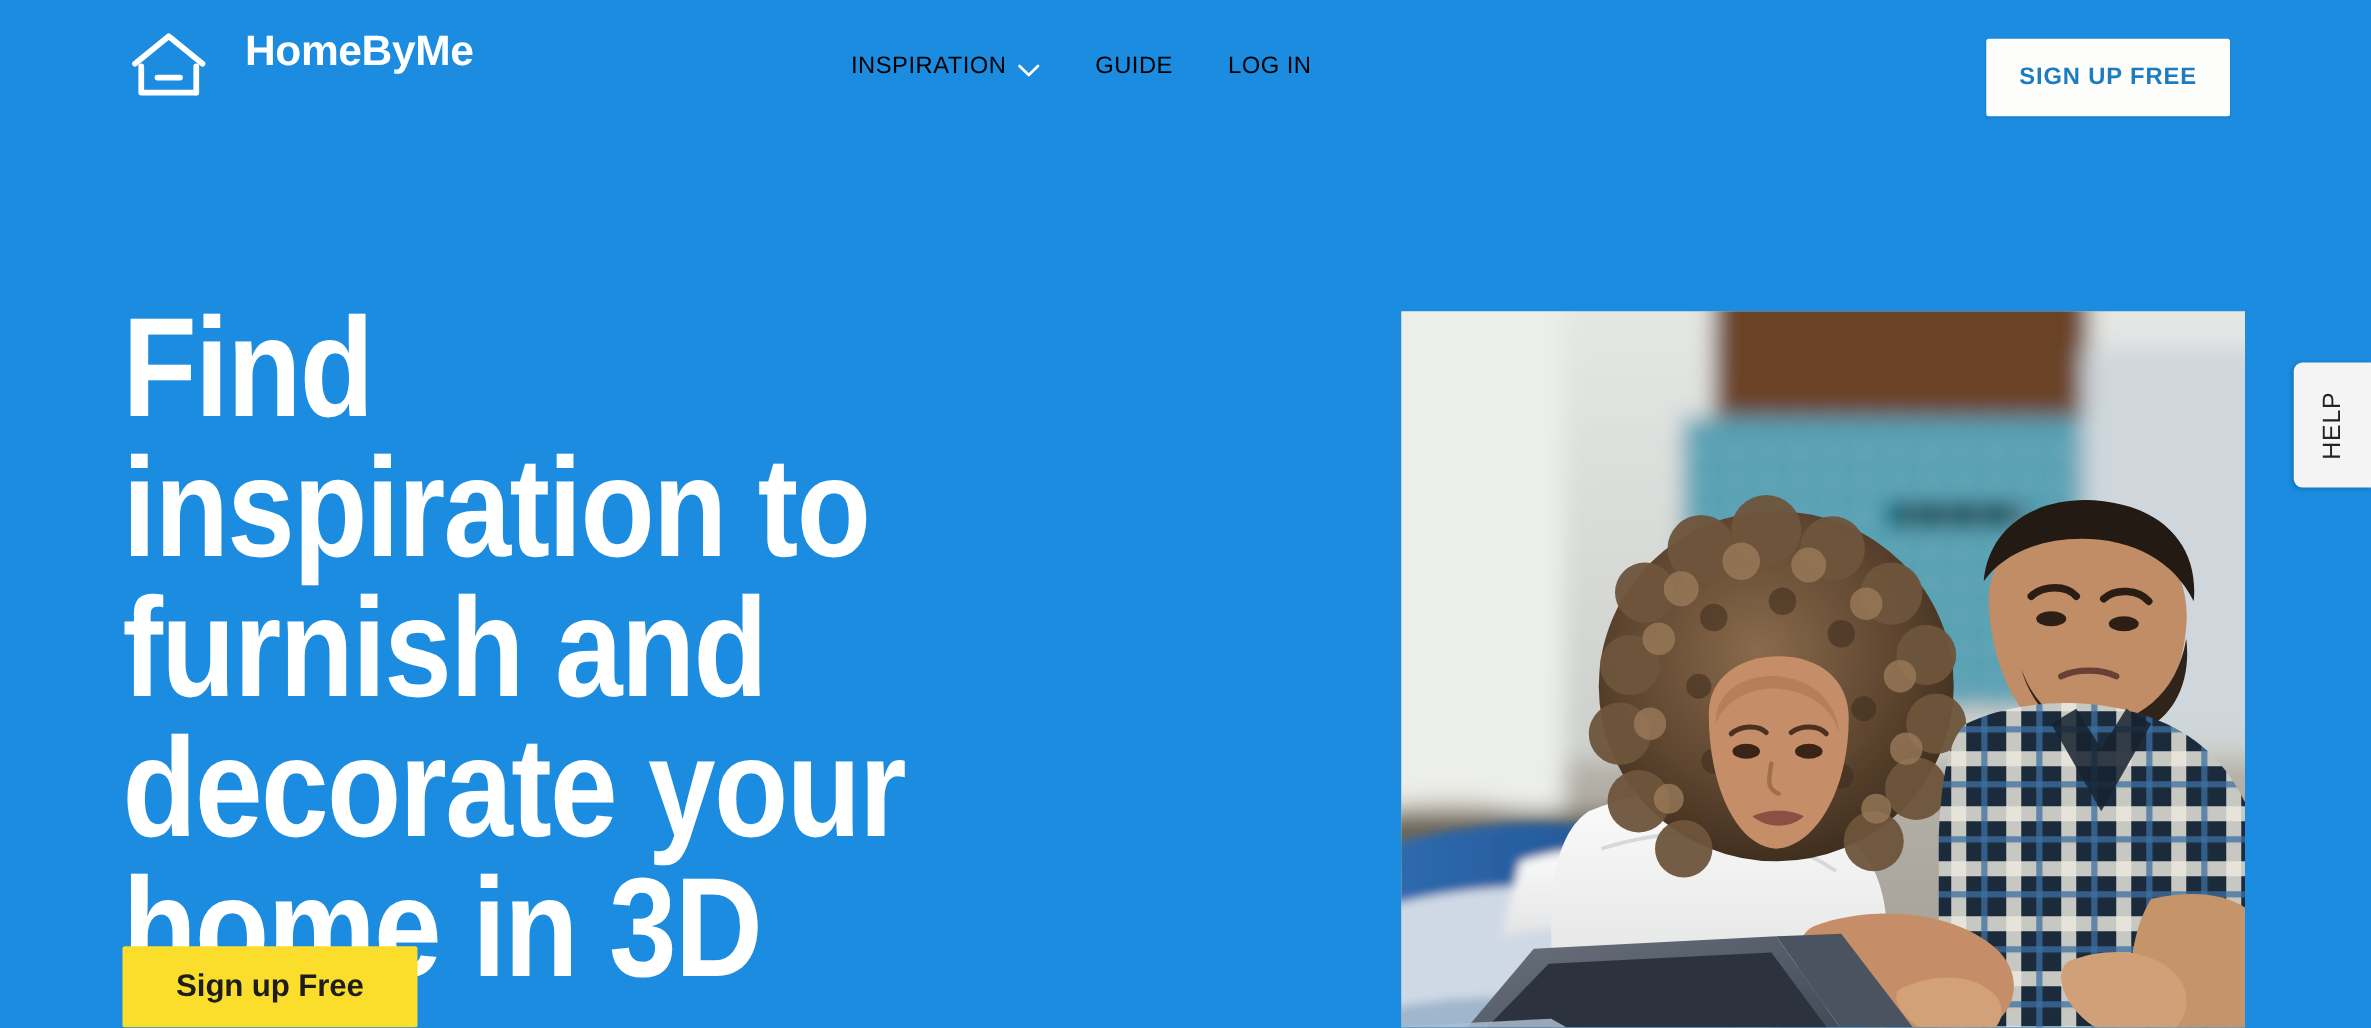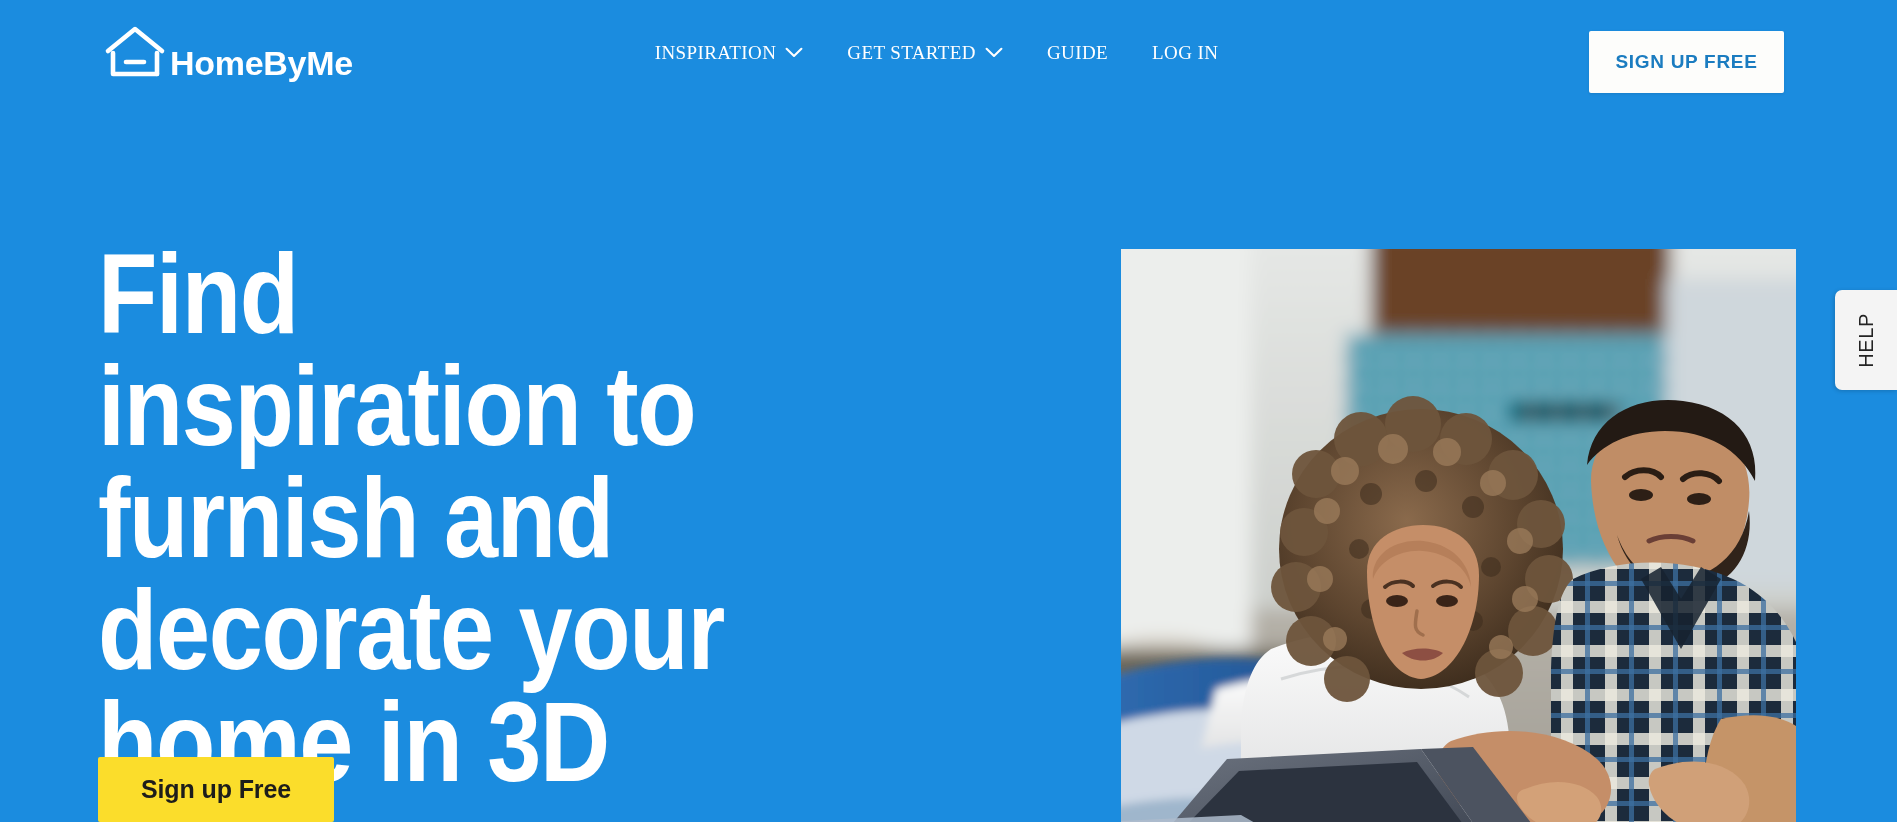--- a/index.html
+++ b/index.html
@@ -22,22 +22,22 @@
     top: 0; left: 0;
     width: 1897px;
     height: 104px;
     display: flex;
     align-items: center;
     z-index: 20;
   }
 
   .brand {
     display: flex;
-    align-items: flex-end;
-    gap: 4px;
+    align-items: flex-start;
+    gap: 30px;
     margin-left: 104px;
     cursor: pointer;
     user-select: none;
   }
   .brand-mark { width: 62px; height: 56px; display: block; flex: none; }
   .brand-name {
     color: #ffffff;
     font-size: 34px;
     font-weight: bold;
     letter-spacing: -0.3px;
@@ -47,29 +47,28 @@
 
   .main-nav {
     display: flex;
     align-items: center;
     margin-left: 280px;
     gap: 0px;
   }
 
   .nav-item {
     display: flex;
-    align-items: center;
+    align-items: flex-end;
     gap: 9px;
-    color: #ffffff;
+    color: #000000;
     font-size: 19px;
     letter-spacing: 0.4px;
     white-space: nowrap;
     padding: 10px 22px;
     cursor: pointer;
-    font-family: Liberation Serif, serif;
   }
   .nav-item .nav-label { line-height: 1; }
   .chev { width: 18px; height: 11px; display: block; flex: none; }
 
   .signup-top {
     position: absolute;
     top: 31px;
     left: 1589px;
     width: 195px;
     height: 62px;
@@ -183,28 +182,20 @@
 
     <div class="nav-item">
       <span class="nav-label">INSPIRATION</span>
       <span>
         <svg class="chev" viewBox="0 0 18 11">
             <path d="M1.6 1.8 L9 9 L16.4 1.8" stroke="#ffffff" stroke-width="2.1" fill="none" stroke-linecap="round" stroke-linejoin="round"></path>
           </svg>
       </span>
     </div>
 
-    <div class="nav-item">
-      <span class="nav-label">GET STARTED</span>
-      <span>
-        <svg class="chev" viewBox="0 0 18 11">
-            <path d="M1.6 1.8 L9 9 L16.4 1.8" stroke="#ffffff" stroke-width="2.1" fill="none" stroke-linecap="round" stroke-linejoin="round"></path>
-          </svg>
-      </span>
-    </div>
 
     <div class="nav-item">
       <span class="nav-label">GUIDE</span>
     </div>
 
 
 
     <div class="nav-item">
       <span class="nav-label">LOG IN</span>
     </div>

